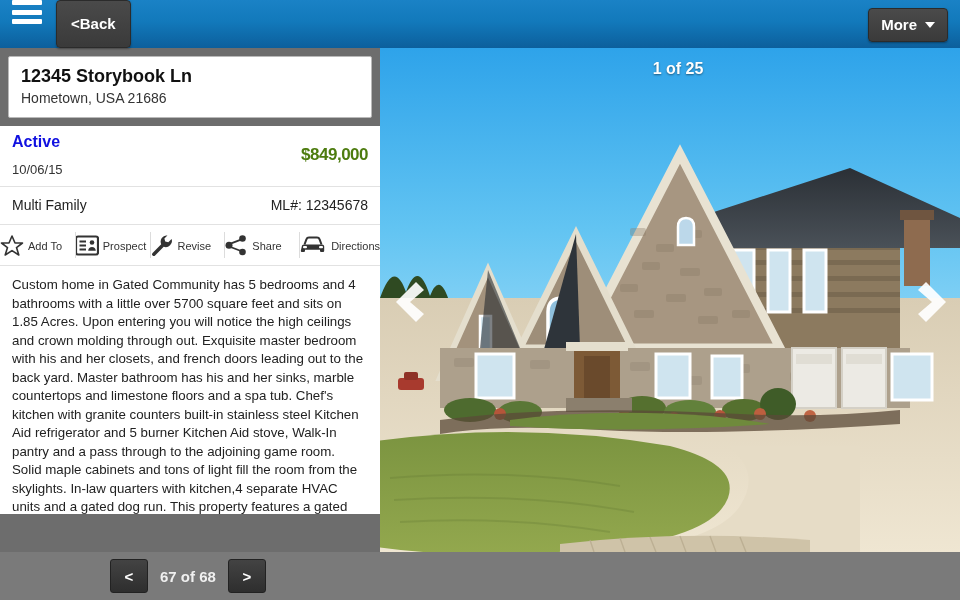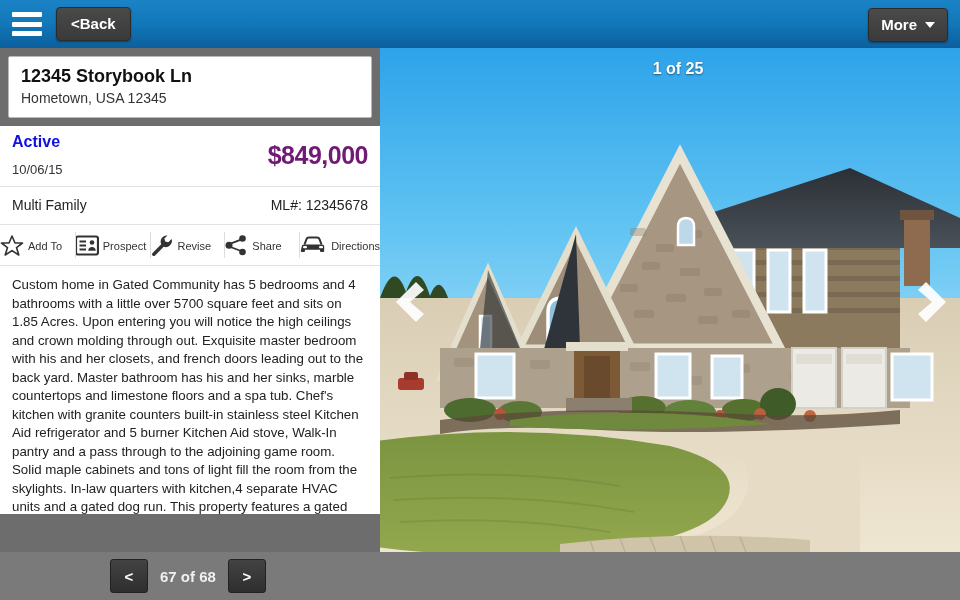--- a/index.html
+++ b/index.html
@@ -8,21 +8,21 @@
     font-family: "Liberation Sans", sans-serif;
     background: #6d6d6d;
     overflow: hidden;
   }
   #app { position: relative; width: 960px; height: 600px; }
 
   
   .topbar {
     position: absolute; top: 0; left: 0; width: 960px; height: 48px;
     background: linear-gradient(to bottom, #1a82c6 0%, #1279bb 45%, #0c5f9c 100%);
-    display: flex; align-items: center; z-index: 20;
+    display: flex; z-index: 20;
   }
   .hamburger {
     width: 30px; height: 24px; margin-left: 12px;
     display: flex; flex-direction: column; justify-content: space-between;
     cursor: pointer;
   }
   .hamburger span { display: block; height: 5px; background: #ffffff; border-radius: 1px; }
   .btn-dark {
     background: linear-gradient(to bottom, #4a4a4a 0%, #3a3a3a 100%);
     color: #ffffff; border: 1px solid #2b2b2b; border-radius: 4px;
@@ -53,21 +53,21 @@
   .addr-line2 { font-size: 14px; color: #333; margin-top: 2px; line-height: 1.2; }
 
   .white-panel { background: #ffffff; margin-top: 8px; height: 388px; overflow: hidden; }
 
   .row-status {
     display: flex; justify-content: space-between; align-items: center;
     padding: 7px 12px 9px 12px; border-bottom: 1px solid #e2e2e2;
   }
   .status-txt { font-size: 16px; font-weight: bold; color: #1010e0; line-height: 1.15; }
   .status-date { font-size: 13px; color: #333; line-height: 1.2; margin-top: 10px; }
-  .price { font-size: 25px; font-weight: bold; color: #701a75; letter-spacing: -0.5px; }
+  .price { font-size: 17px; font-weight: bold; color: #4d7c0f; letter-spacing: -0.5px; }
 
   .row-type {
     display: flex; justify-content: space-between; align-items: center;
     padding: 10px 12px 11px 12px; border-bottom: 1px solid #e2e2e2;
     font-size: 14px; color: #222; gap: 20px;
   }
 
   
   .actions { display: flex; border-bottom: 1px solid #e2e2e2; }
   .action {
@@ -139,21 +139,21 @@
       <span>More</span>
       <span class="caret-down"></span>
     </button>
   </div>
 
   <div class="left-col">
 
     <div class="addr-wrap">
       <div class="addr-card">
         <div class="addr-line1">12345 Storybook Ln</div>
-        <div class="addr-line2">Hometown, USA 12345</div>
+        <div class="addr-line2">Hometown, USA 21686</div>
       </div>
     </div>
 
     <div class="white-panel">
 
       <div class="row-status">
         <div>
           <div class="status-txt">Active</div>
           <div class="status-date">10/06/15</div>
         </div>

